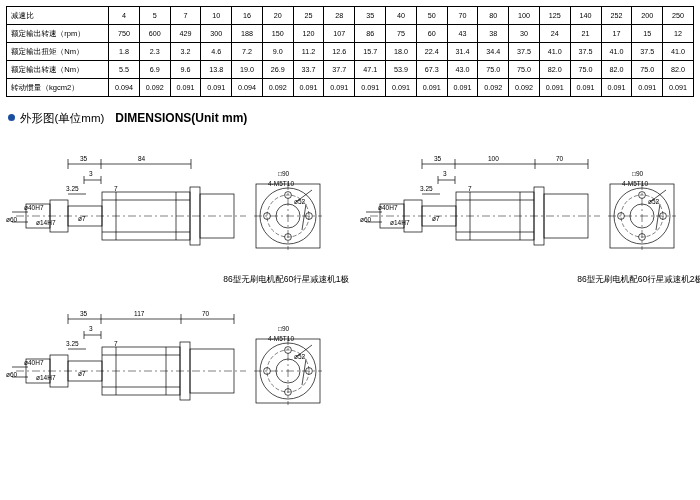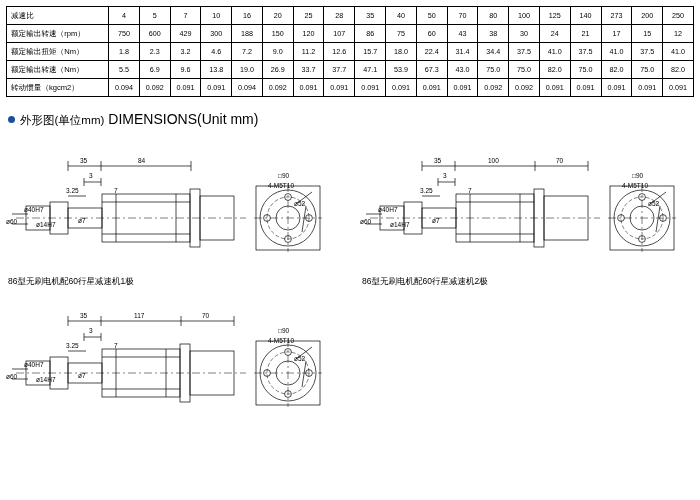--- a/index.html
+++ b/index.html
@@ -42,37 +42,37 @@
     align-items:baseline;
   }
   .bullet{
     width:7px;height:7px;border-radius:50%;
     background:#1a4fa0;
     display:inline-block;
     margin-right:5px;
     position:relative;top:-1px;
   }
   .sect-cn{font-size:11.5px;font-weight:normal;}
-  .sect-en{font-size:14px;font-weight:normal;margin-left:4px;}
+  .sect-en{font-size:12px;font-weight:bold;margin-left:11px;}
   .subnote{
     margin:5px 0 0 10px;
     font-size:8.5px;
   }
   .subnote .en{margin-left:5px;}
 
   
   .drawings{position:relative;margin-top:6px;}
   .dwg{
     position:absolute;
     width:330px;height:140px;
   }
   .dwg .caption{
     position:absolute;
-    bottom:-4px;left:2px;width:330px;
-    text-align:left;
+    bottom:-4px;left:13px;width:330px;
+    text-align:right;
     font-size:8.5px;
   }
   .dwg svg{position:absolute;top:0;left:0;}
 </style>
 </head>
 <body>
 
 <div class="sheet">
 
   <table class="spec">
@@ -88,21 +88,21 @@
         <td>25</td>
         <td>28</td>
         <td>35</td>
         <td>40</td>
         <td>50</td>
         <td>70</td>
         <td>80</td>
         <td>100</td>
         <td>125</td>
         <td>140</td>
-        <td>273</td>
+        <td>252</td>
         <td>200</td>
         <td>250</td>
       </tr>
       <tr>
         <td class="rowhead">额定输出转速（rpm）</td>
         <td>750</td>
         <td>600</td>
         <td>429</td>
         <td>300</td>
         <td>188</td>

